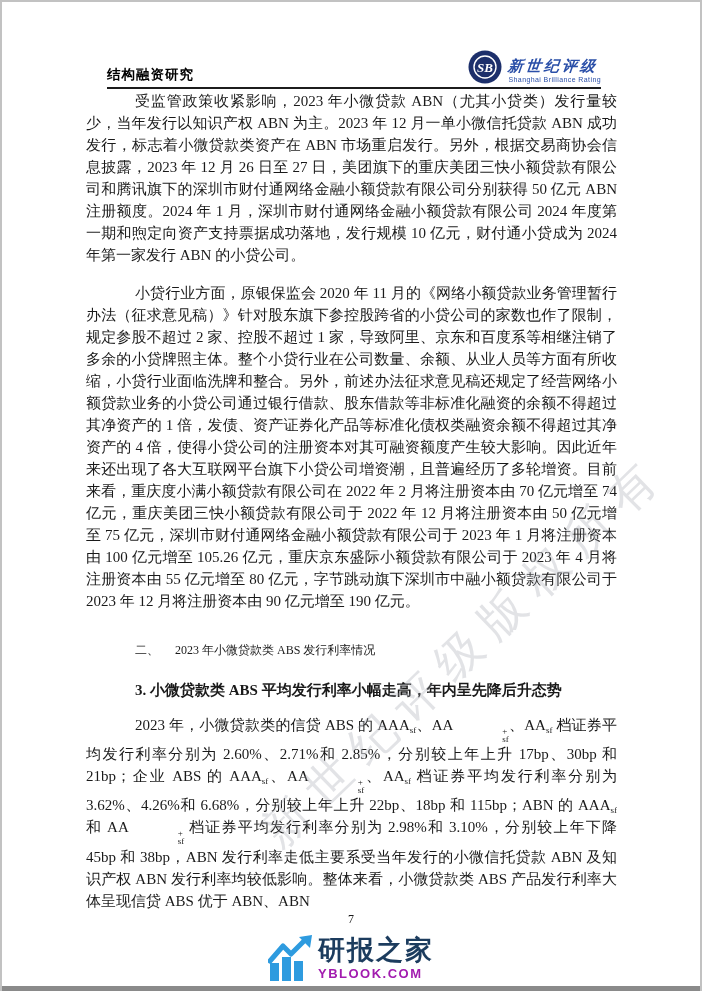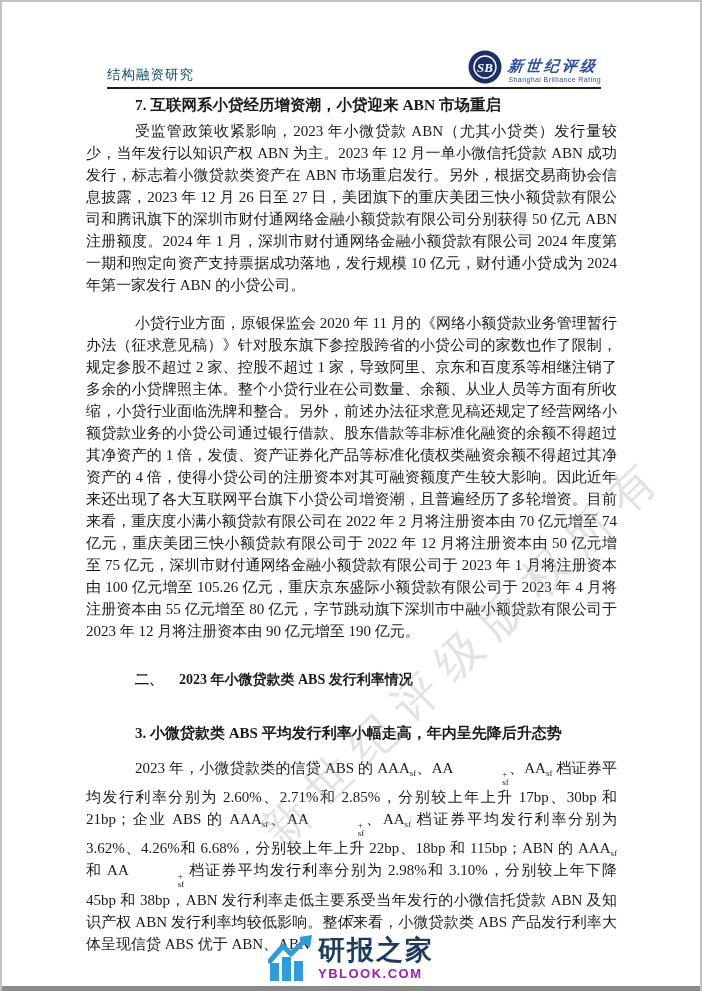--- a/index.html
+++ b/index.html
@@ -17,21 +17,21 @@
   }
   
   .header{
     position:absolute;top:0;left:105px;right:99px;height:82px;
     display:flex;justify-content:space-between;align-items:flex-end;
     border-bottom:2px solid #1c1c1c;
     padding-bottom:3px;
   }
   .doc-type{
     font-family:"Liberation Sans","DejaVu Sans",sans-serif;
-    font-weight:normal;font-size:13.5px;color:#0c4a6e;letter-spacing:1px;text-align:center;
+    font-weight:bold;font-size:13.5px;color:#000000;letter-spacing:1px;text-align:center;
   }
   .brand{display:flex;align-items:flex-end;gap:6px;}
   .brand-emblem{width:34px;height:34px;flex:0 0 auto;}
   .brand-text{display:flex;flex-direction:column;line-height:1.1;}
   .brand-cn{
     font-weight:bold;font-style:italic;font-size:15px;color:#2a4fa8;
     letter-spacing:3px;transform:skewX(-6deg);
   }
   .brand-en{
     font-family:"Liberation Sans","DejaVu Sans",sans-serif;
@@ -40,21 +40,21 @@
   
   .content{position:absolute;top:88px;left:84px;right:83px;}
   .h-sec7{
     font-size:15.5px;font-weight:bold;margin:4px 0 4px 49px;line-height:22px;
   }
   .para{
     font-size:15px;line-height:22px;margin:0 0 16px 0;
     text-align:justify;text-indent:49px;
   }
   .h-sec2{
-    font-size:14px;font-weight:bold;margin:26px 0 31px 49px;line-height:24px;
+    font-size:12px;font-weight:normal;margin:26px 0 18px 49px;line-height:24px;
   }
   .h-sec2 .sec-num{margin-right:16px;}
   .h-sub1{
     font-size:15px;font-weight:bold;margin:0 0 13px 49px;line-height:21px;
   }
   .para sub{font-size:9px;vertical-align:-3px;line-height:0;}
   .stack{
     display:inline-flex;flex-direction:column;align-items:flex-start;
     vertical-align:-4px;line-height:0.9;font-size:9px;
   }
@@ -105,21 +105,20 @@
         <text x="17" y="22" text-anchor="middle" font-size="13" font-family="Liberation Serif, serif" font-style="italic" font-weight="bold" fill="#ffffff">SB</text>
       </svg>
       <div class="brand-text">
         <span class="brand-cn">新世纪评级</span>
         <span class="brand-en">Shanghai Brilliance Rating</span>
       </div>
     </div>
   </div>
 
   <div class="content">
-    <div class="h-sec7">7. 互联网系小贷经历增资潮，小贷迎来 ABN 市场重启</div>
     <p class="para">受监管政策收紧影响，2023 年小微贷款 ABN（尤其小贷类）发行量较少，当年发行以知识产权 ABN 为主。2023 年 12 月一单小微信托贷款 ABN 成功发行，标志着小微贷款类资产在 ABN 市场重启发行。另外，根据交易商协会信息披露，2023 年 12 月 26 日至 27 日，美团旗下的重庆美团三快小额贷款有限公司和腾讯旗下的深圳市财付通网络金融小额贷款有限公司分别获得 50 亿元 ABN 注册额度。2024 年 1 月，深圳市财付通网络金融小额贷款有限公司 2024 年度第一期和煦定向资产支持票据成功落地，发行规模 10 亿元，财付通小贷成为 2024 年第一家发行 ABN 的小贷公司。</p>
     <p class="para">小贷行业方面，原银保监会 2020 年 11 月的《网络小额贷款业务管理暂行办法（征求意见稿）》针对股东旗下参控股跨省的小贷公司的家数也作了限制，规定参股不超过 2 家、控股不超过 1 家，导致阿里、京东和百度系等相继注销了多余的小贷牌照主体。整个小贷行业在公司数量、余额、从业人员等方面有所收缩，小贷行业面临洗牌和整合。另外，前述办法征求意见稿还规定了经营网络小额贷款业务的小贷公司通过银行借款、股东借款等非标准化融资的余额不得超过其净资产的 1 倍，发债、资产证券化产品等标准化债权类融资余额不得超过其净资产的 4 倍，使得小贷公司的注册资本对其可融资额度产生较大影响。因此近年来还出现了各大互联网平台旗下小贷公司增资潮，且普遍经历了多轮增资。目前来看，重庆度小满小额贷款有限公司在 2022 年 2 月将注册资本由 70 亿元增至 74 亿元，重庆美团三快小额贷款有限公司于 2022 年 12 月将注册资本由 50 亿元增至 75 亿元，深圳市财付通网络金融小额贷款有限公司于 2023 年 1 月将注册资本由 100 亿元增至 105.26 亿元，重庆京东盛际小额贷款有限公司于 2023 年 4 月将注册资本由 55 亿元增至 80 亿元，字节跳动旗下深圳市中融小额贷款有限公司于 2023 年 12 月将注册资本由 90 亿元增至 190 亿元。</p>
     <div class="h-sec2">
       <span class="sec-num">二、</span><span>2023 年小微贷款类 ABS 发行利率情况</span>
     </div>
     <div class="h-sub1">3. 小微贷款类 ABS 平均发行利率小幅走高，年内呈先降后升态势</div>
     <p class="para">2023 年，小微贷款类的信贷 ABS 的 AAA<sub>sf</sub>、AA<span class="stack">
           <span>+</span>
           <span>sf</span>
         </span>、AA<sub>sf</sub> 档证券平均发行利率分别为 2.60%、2.71%和 2.85%，分别较上年上升 17bp、30bp 和 21bp；企业 ABS 的 AAA<sub>sf</sub>、AA<span class="stack">

